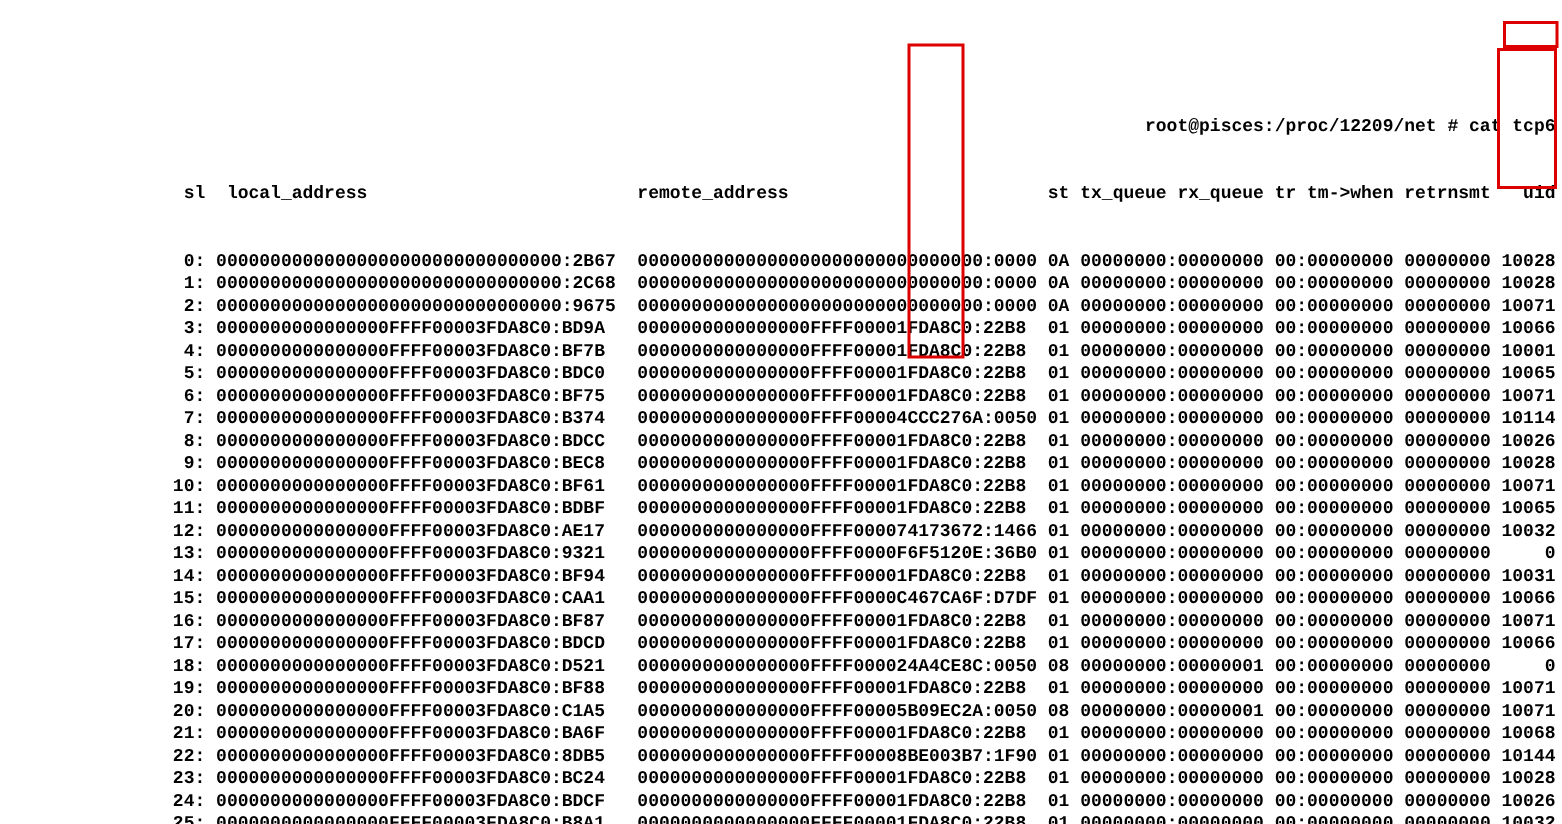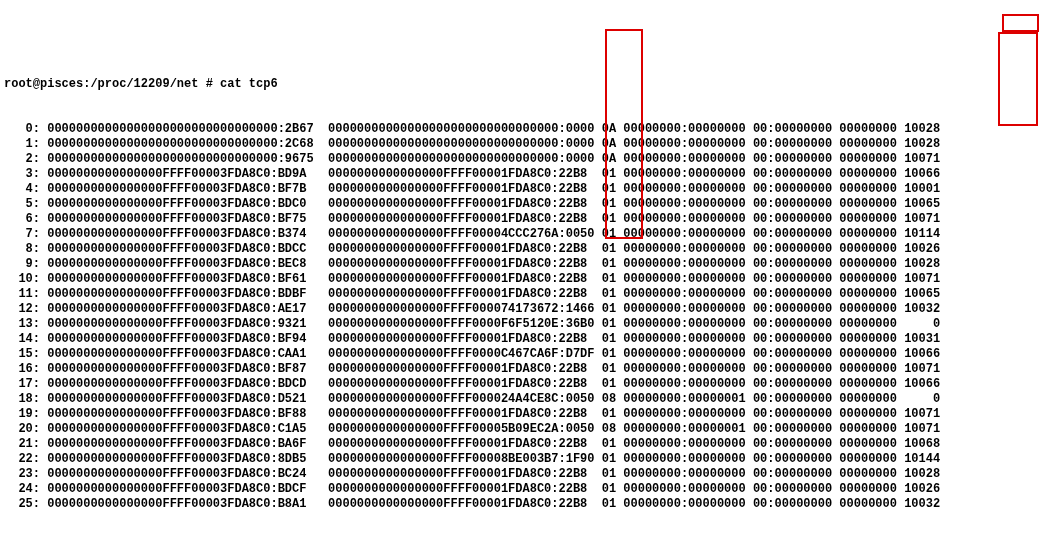--- a/index.html
+++ b/index.html
@@ -1,29 +1,30 @@
 <!DOCTYPE html>
 <html><head>
   <meta charset="utf-8">
   <style>
     * { margin: 0; padding: 0; box-sizing: border-box; }
     body { background: #fff; font-family: 'Courier New', monospace; font-size: 12px; line-height: 15px; color: #000; font-weight: bold; width: 1041px; overflow: hidden; white-space: pre; position: relative; }
     .term { padding: 2px 4px; }
-    .line { white-space: pre; }
+    .line { white-space: pre; text-align: right; }
     .hl { position: absolute; border: 2px solid #d00; background: transparent; pointer-events: none; }
     .hl1 { left: 605px; top: 29px; width: 38px; height: 210px; }
     .hl2 { left: 1002px; top: 14px; width: 37px; height: 18px; }
     .hl3 { left: 998px; top: 32px; width: 40px; height: 94px; }
   </style>
 </head>
 <body>
 
 
 <div class="term">
   <div class="line">root@pisces:/proc/12209/net # cat tcp6</div>
+  <div class="line">  sl  local_address                         remote_address                        st tx_queue rx_queue tr tm-&gt;when retrnsmt   uid</div>
   <div id="rows"><div class="line">   0: 00000000000000000000000000000000:2B67  00000000000000000000000000000000:0000 0A 00000000:00000000 00:00000000 00000000 10028</div><div class="line">   1: 00000000000000000000000000000000:2C68  00000000000000000000000000000000:0000 0A 00000000:00000000 00:00000000 00000000 10028</div><div class="line">   2: 00000000000000000000000000000000:9675  00000000000000000000000000000000:0000 0A 00000000:00000000 00:00000000 00000000 10071</div><div class="line">   3: 0000000000000000FFFF00003FDA8C0:BD9A   0000000000000000FFFF00001FDA8C0:22B8  01 00000000:00000000 00:00000000 00000000 10066</div><div class="line">   4: 0000000000000000FFFF00003FDA8C0:BF7B   0000000000000000FFFF00001FDA8C0:22B8  01 00000000:00000000 00:00000000 00000000 10001</div><div class="line">   5: 0000000000000000FFFF00003FDA8C0:BDC0   0000000000000000FFFF00001FDA8C0:22B8  01 00000000:00000000 00:00000000 00000000 10065</div><div class="line">   6: 0000000000000000FFFF00003FDA8C0:BF75   0000000000000000FFFF00001FDA8C0:22B8  01 00000000:00000000 00:00000000 00000000 10071</div><div class="line">   7: 0000000000000000FFFF00003FDA8C0:B374   0000000000000000FFFF00004CCC276A:0050 01 00000000:00000000 00:00000000 00000000 10114</div><div class="line">   8: 0000000000000000FFFF00003FDA8C0:BDCC   0000000000000000FFFF00001FDA8C0:22B8  01 00000000:00000000 00:00000000 00000000 10026</div><div class="line">   9: 0000000000000000FFFF00003FDA8C0:BEC8   0000000000000000FFFF00001FDA8C0:22B8  01 00000000:00000000 00:00000000 00000000 10028</div><div class="line">  10: 0000000000000000FFFF00003FDA8C0:BF61   0000000000000000FFFF00001FDA8C0:22B8  01 00000000:00000000 00:00000000 00000000 10071</div><div class="line">  11: 0000000000000000FFFF00003FDA8C0:BDBF   0000000000000000FFFF00001FDA8C0:22B8  01 00000000:00000000 00:00000000 00000000 10065</div><div class="line">  12: 0000000000000000FFFF00003FDA8C0:AE17   0000000000000000FFFF000074173672:1466 01 00000000:00000000 00:00000000 00000000 10032</div><div class="line">  13: 0000000000000000FFFF00003FDA8C0:9321   0000000000000000FFFF0000F6F5120E:36B0 01 00000000:00000000 00:00000000 00000000     0</div><div class="line">  14: 0000000000000000FFFF00003FDA8C0:BF94   0000000000000000FFFF00001FDA8C0:22B8  01 00000000:00000000 00:00000000 00000000 10031</div><div class="line">  15: 0000000000000000FFFF00003FDA8C0:CAA1   0000000000000000FFFF0000C467CA6F:D7DF 01 00000000:00000000 00:00000000 00000000 10066</div><div class="line">  16: 0000000000000000FFFF00003FDA8C0:BF87   0000000000000000FFFF00001FDA8C0:22B8  01 00000000:00000000 00:00000000 00000000 10071</div><div class="line">  17: 0000000000000000FFFF00003FDA8C0:BDCD   0000000000000000FFFF00001FDA8C0:22B8  01 00000000:00000000 00:00000000 00000000 10066</div><div class="line">  18: 0000000000000000FFFF00003FDA8C0:D521   0000000000000000FFFF000024A4CE8C:0050 08 00000000:00000001 00:00000000 00000000     0</div><div class="line">  19: 0000000000000000FFFF00003FDA8C0:BF88   0000000000000000FFFF00001FDA8C0:22B8  01 00000000:00000000 00:00000000 00000000 10071</div><div class="line">  20: 0000000000000000FFFF00003FDA8C0:C1A5   0000000000000000FFFF00005B09EC2A:0050 08 00000000:00000001 00:00000000 00000000 10071</div><div class="line">  21: 0000000000000000FFFF00003FDA8C0:BA6F   0000000000000000FFFF00001FDA8C0:22B8  01 00000000:00000000 00:00000000 00000000 10068</div><div class="line">  22: 0000000000000000FFFF00003FDA8C0:8DB5   0000000000000000FFFF00008BE003B7:1F90 01 00000000:00000000 00:00000000 00000000 10144</div><div class="line">  23: 0000000000000000FFFF00003FDA8C0:BC24   0000000000000000FFFF00001FDA8C0:22B8  01 00000000:00000000 00:00000000 00000000 10028</div><div class="line">  24: 0000000000000000FFFF00003FDA8C0:BDCF   0000000000000000FFFF00001FDA8C0:22B8  01 00000000:00000000 00:00000000 00000000 10026</div><div class="line">  25: 0000000000000000FFFF00003FDA8C0:B8A1   0000000000000000FFFF00001FDA8C0:22B8  01 00000000:00000000 00:00000000 00000000 10032</div></div>
 </div>
 
 <div class="hl hl1"></div>
 <div class="hl hl2"></div>
 <div class="hl hl3"></div>
 
 
 
 

